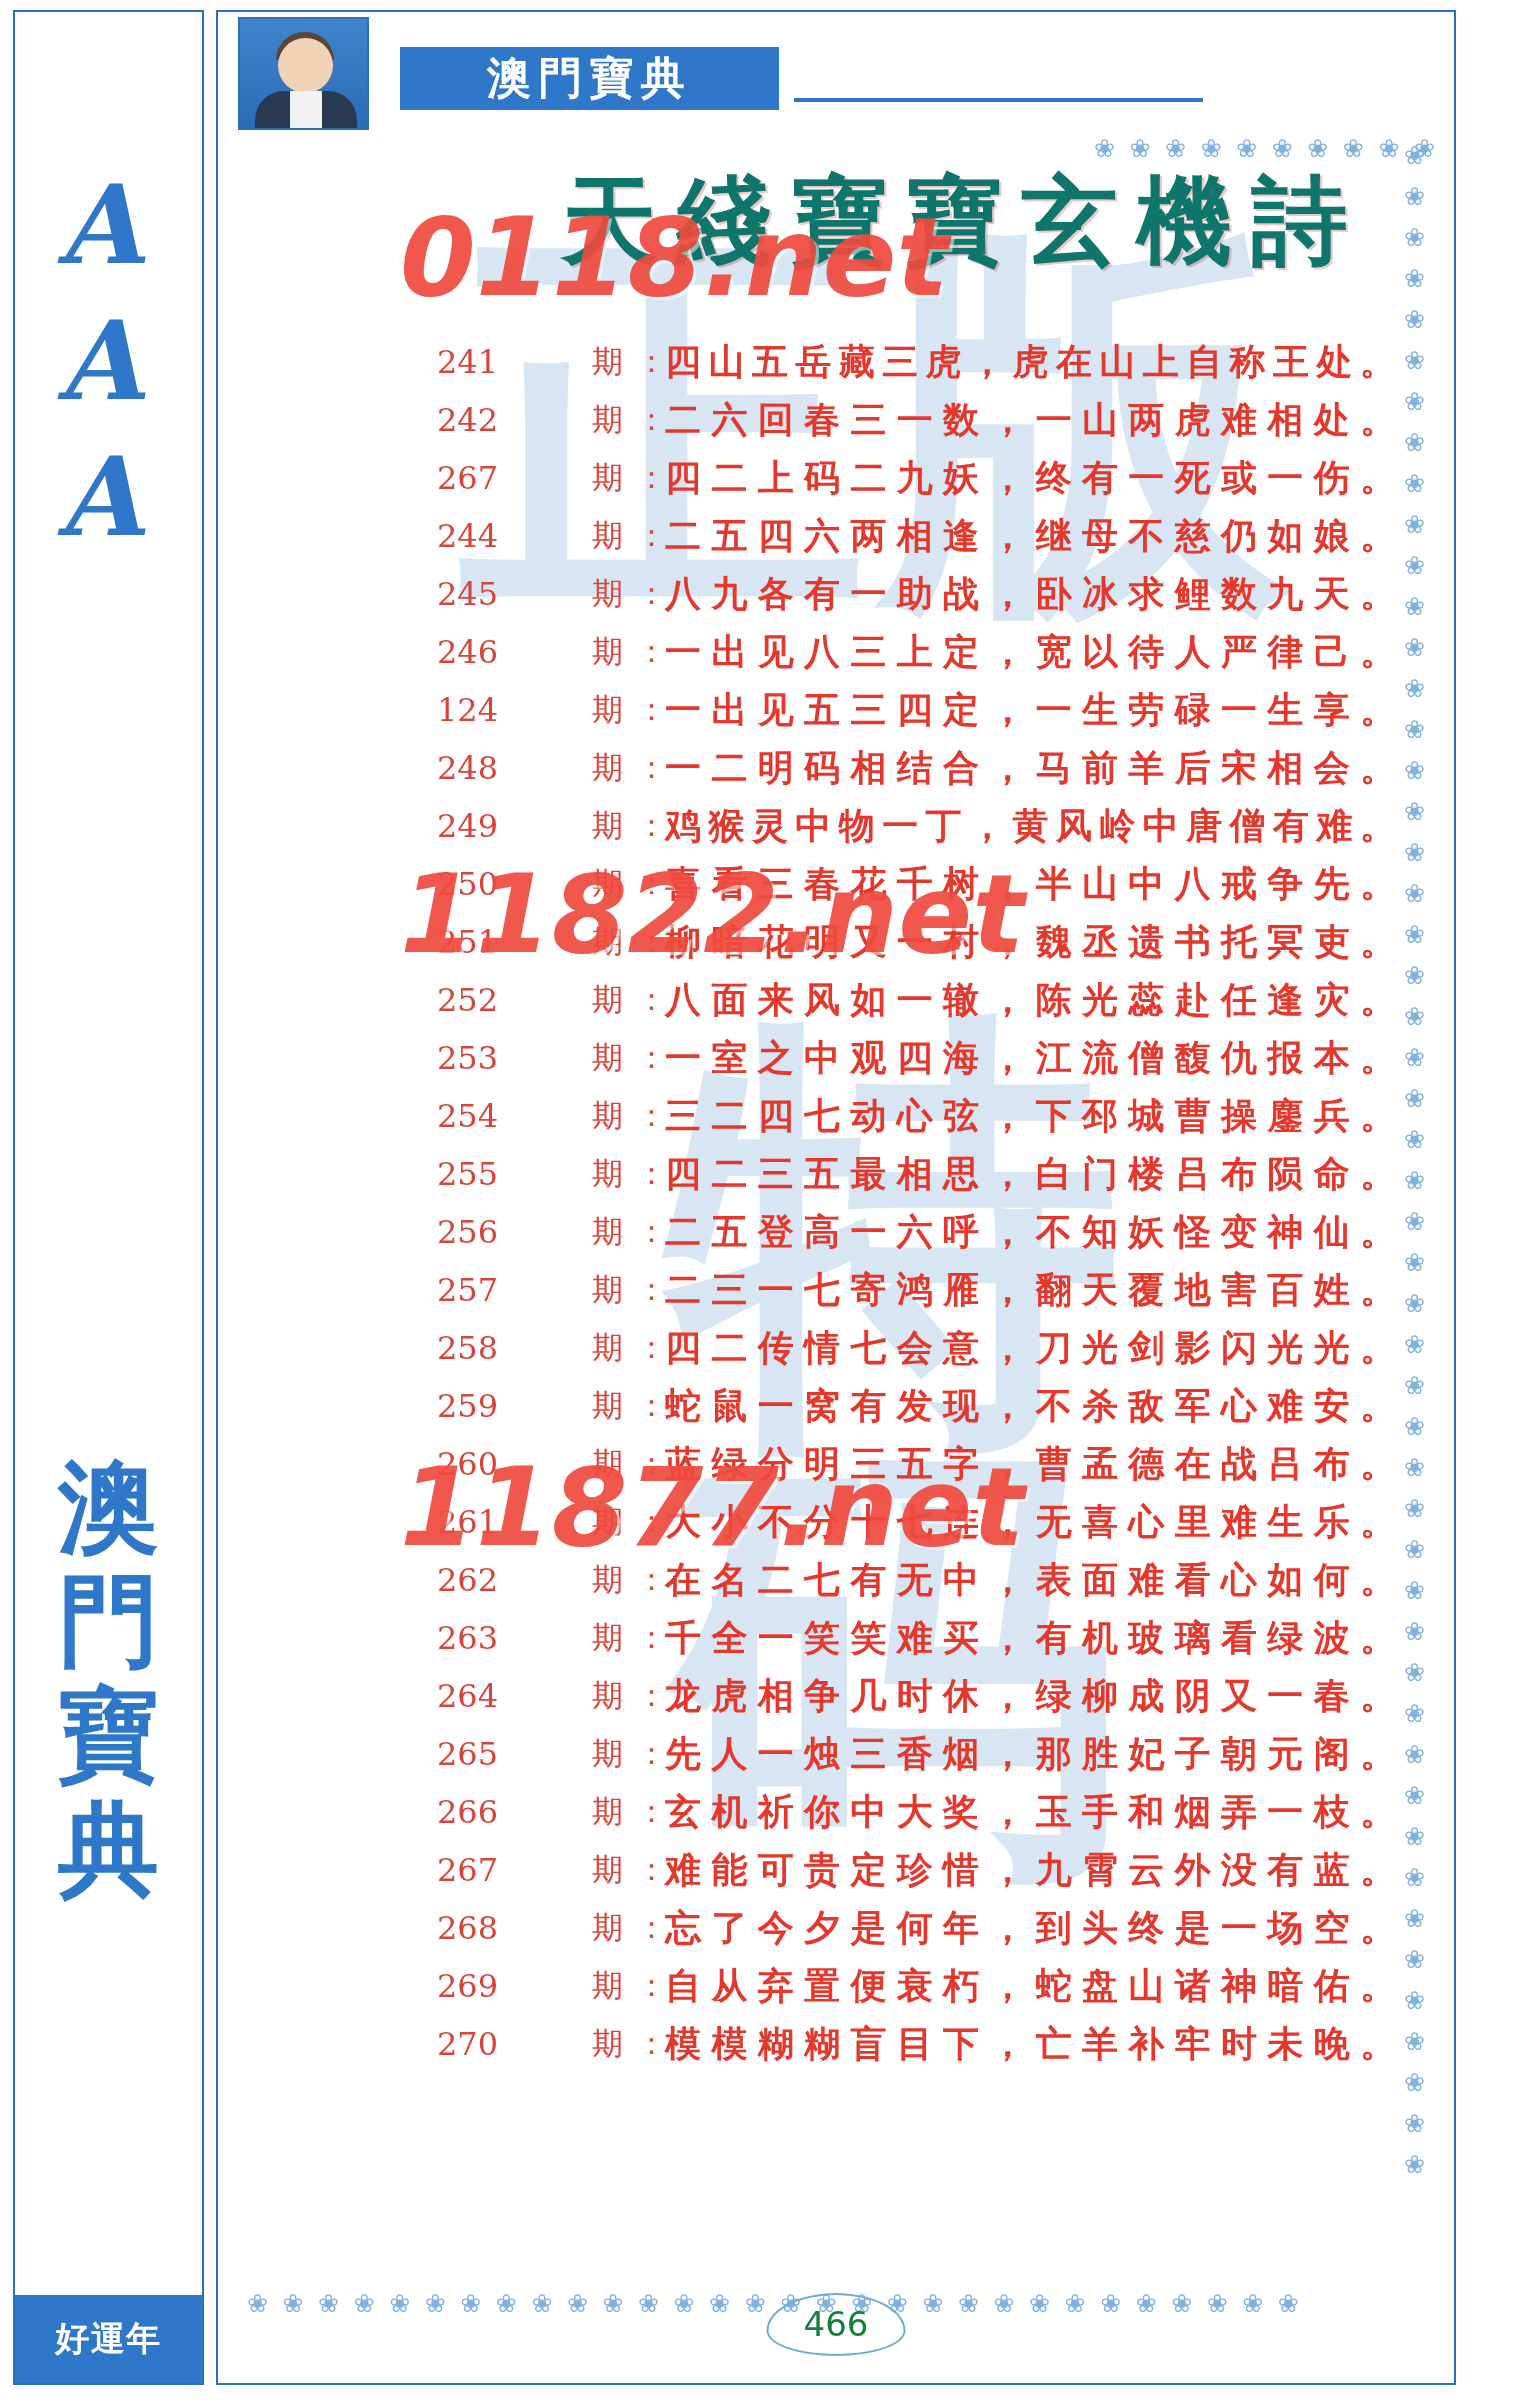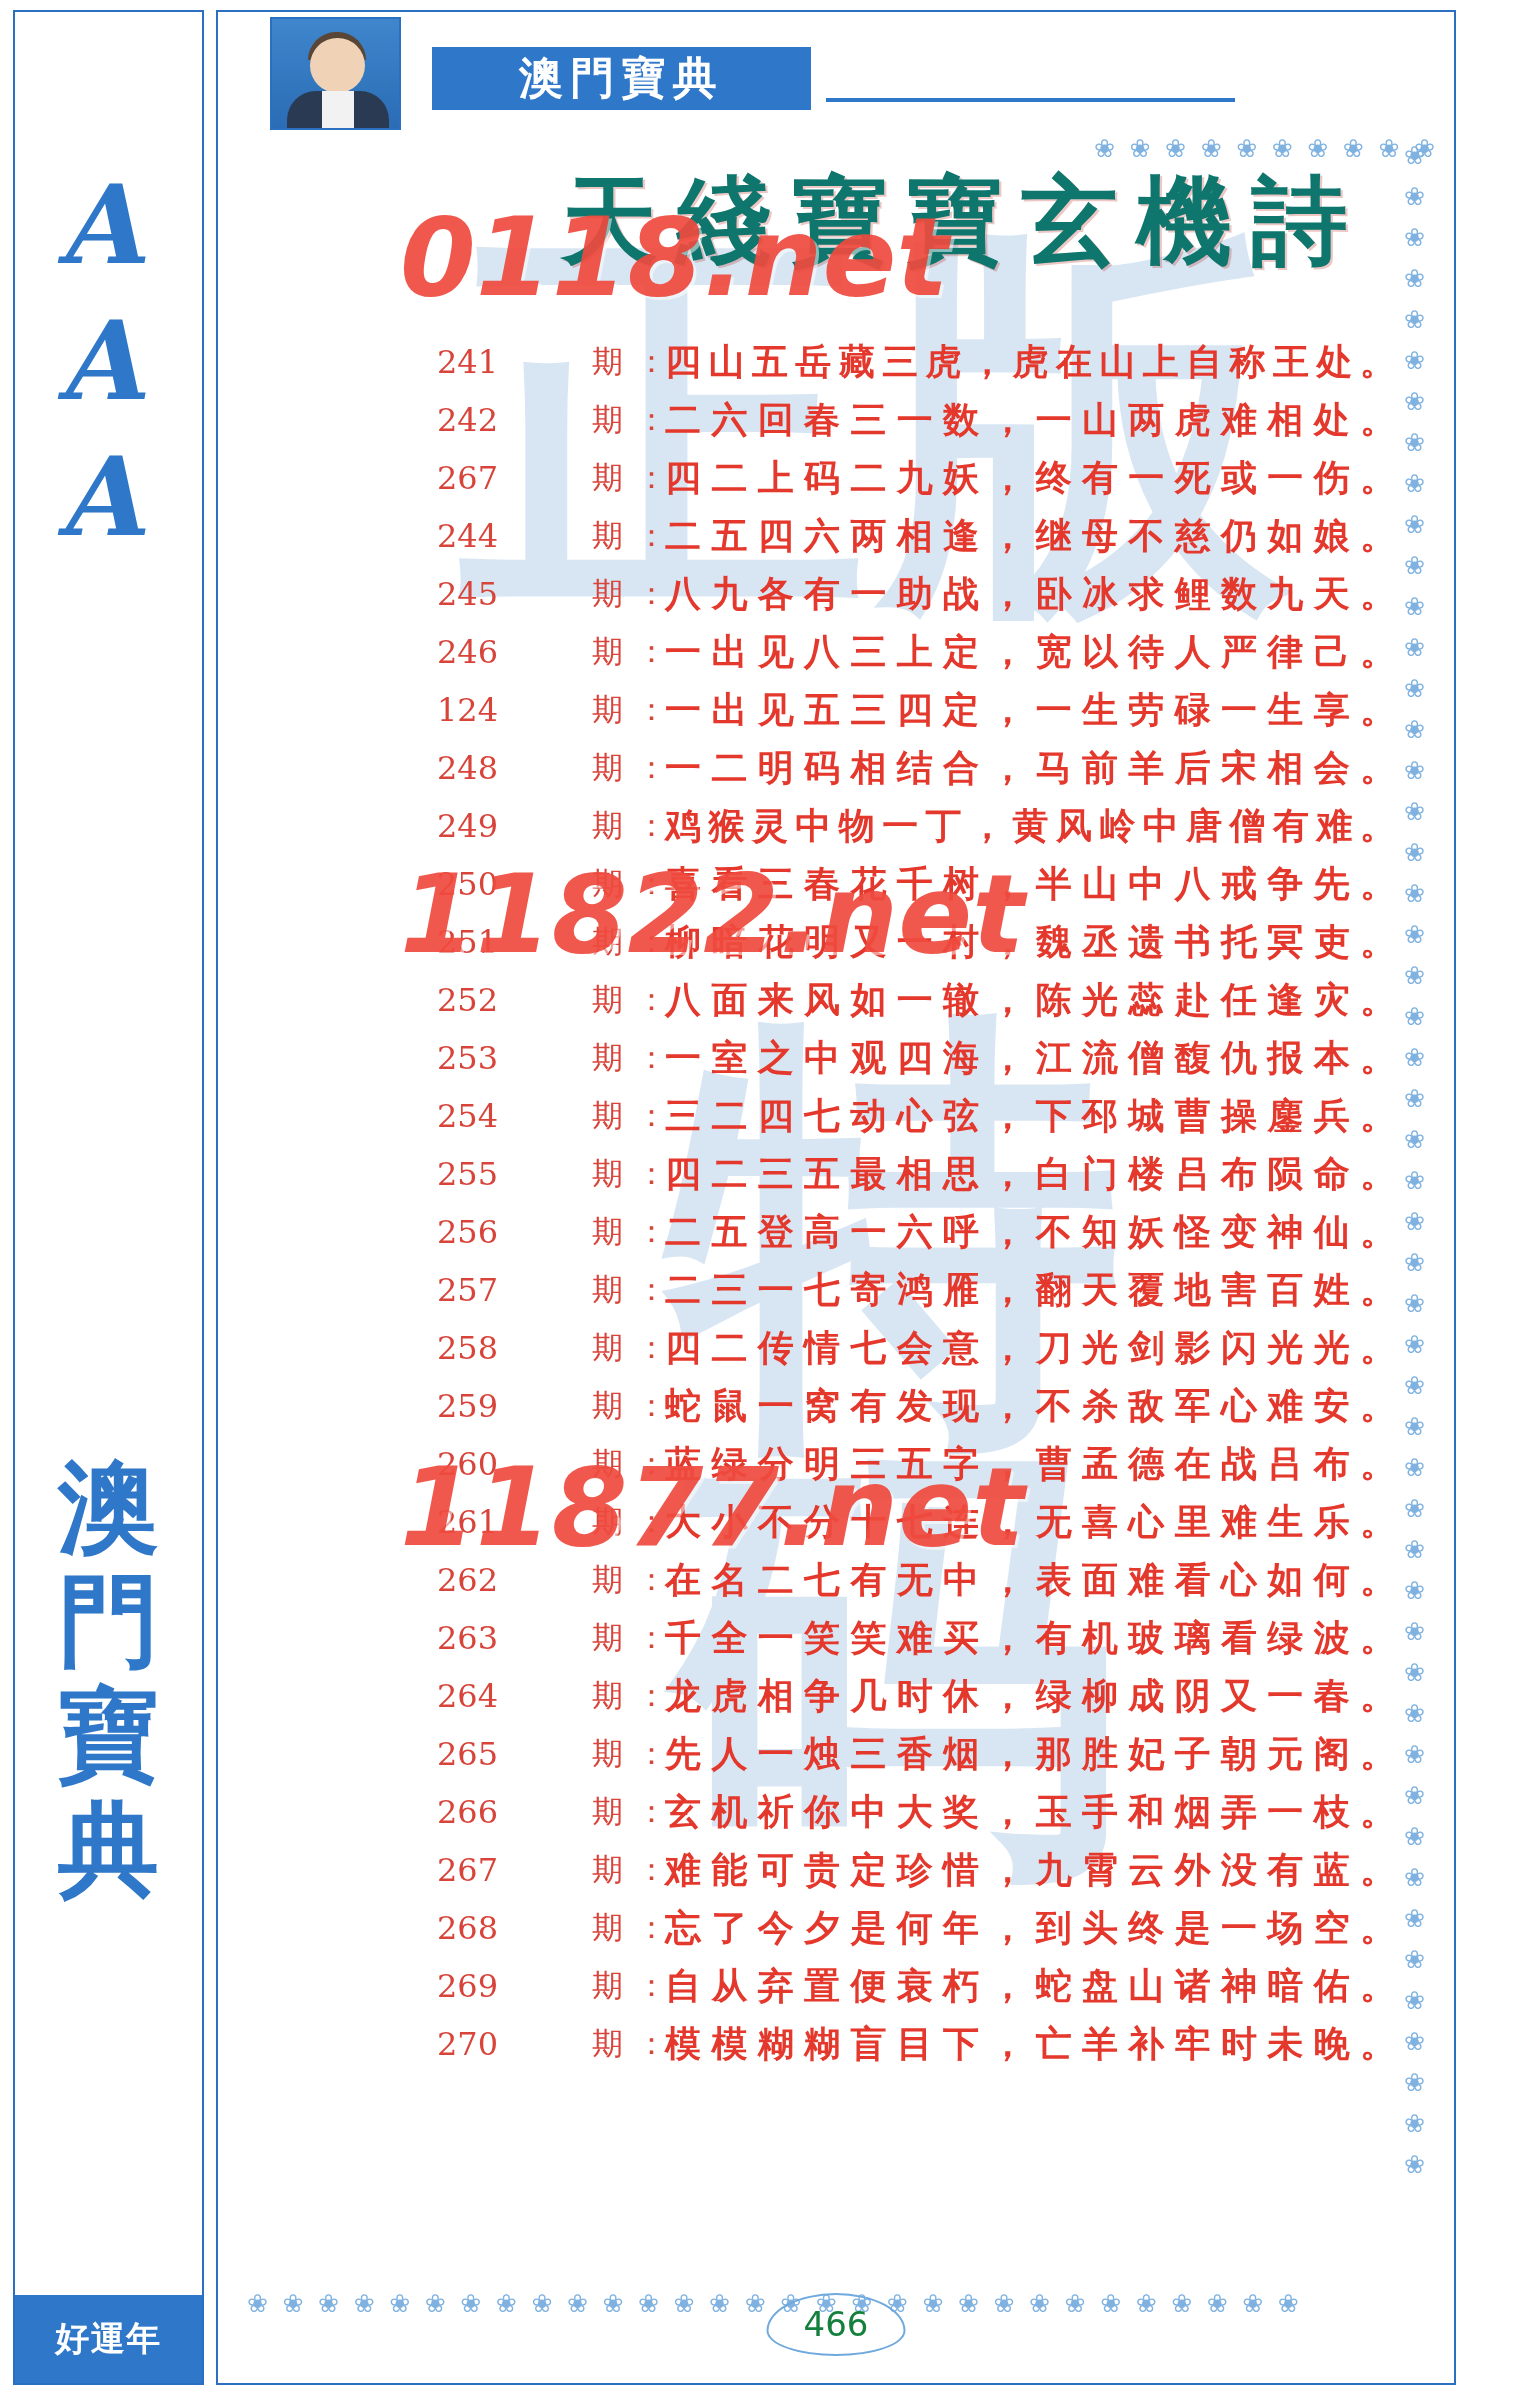--- a/index.html
+++ b/index.html
@@ -93,21 +93,21 @@
   }
   .paw-top{left:876px;top:124px;}
   .paw-bottom{left:29px;bottom:67px;}
   .paw-col{
     position:absolute;right:17.5px;top:131px;height:2116px;width:44px;
     display:flex;flex-direction:column;gap:16px;align-items:center;
     color:#7fb2e0;font-size:25px;line-height:1;
   }
   
   .hdr{
-    position:absolute;left:0;top:0;width:1236px;height:124px;margin-left:32px;
+    position:absolute;left:0;top:0;width:1236px;height:124px;
   }
   .hdr-photo{
     position:absolute;left:20.4px;top:4.4px;width:131px;height:113px;
     background:linear-gradient(#3f86cd,#2a6cb5);
     border:2.2px solid #2b6fc0;box-sizing:border-box;
     overflow:hidden;
   }
   .hdr-photo .face{
     position:absolute;left:38px;top:19px;width:55px;height:55px;border-radius:50%;
     background:#f0d3b6;

